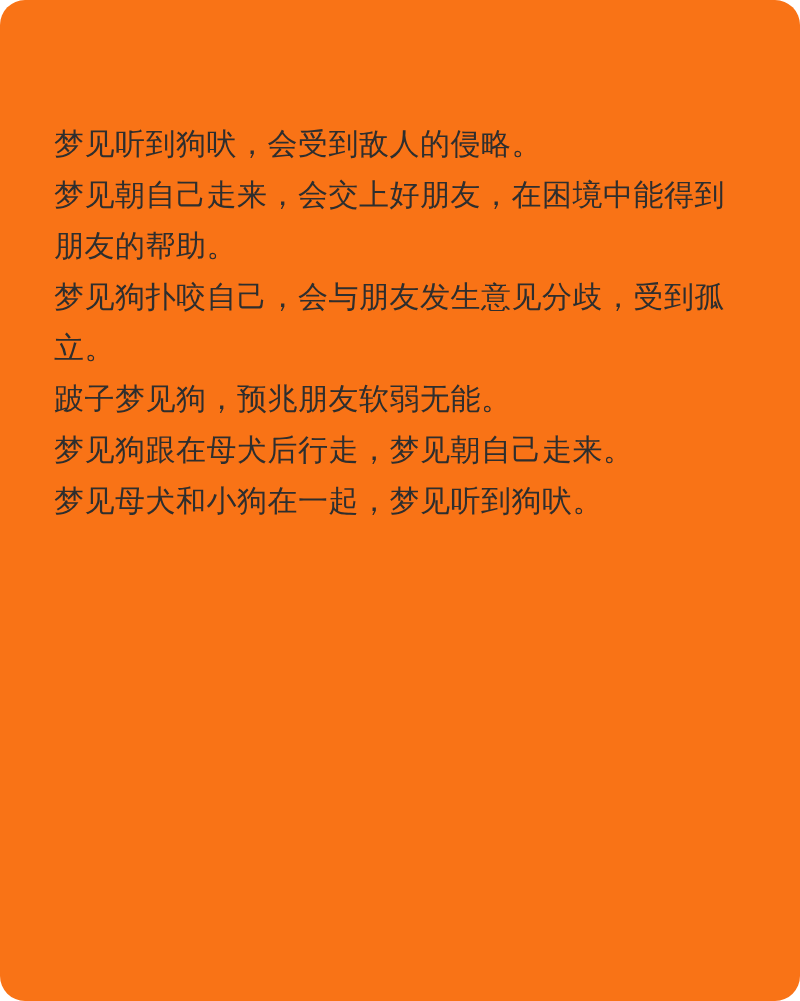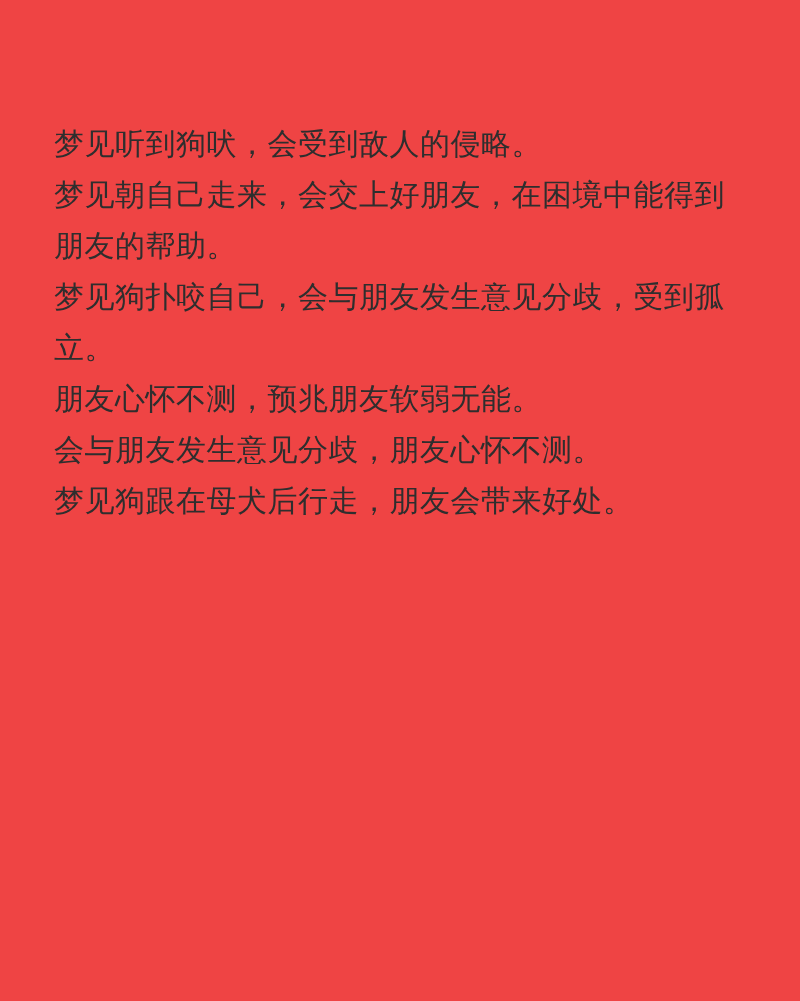--- a/index.html
+++ b/index.html
@@ -11,22 +11,23 @@
     width: 800px;
     height: 1001px;
     font-family: "DejaVu Sans", "Liberation Sans", sans-serif;
     color: #2b2b2b;
     overflow: hidden;
   }
   .page {
     width: 800px;
     height: 1001px;
     box-sizing: border-box;
-    background: #ef4444;
+    background: #f97316;
     position: relative;
+    border-radius: 25px;
   }
   .content {
     position: absolute;
     left: 54px;
     top: 118px;
     width: 694px;
   }
   .para {
     font-size: 30px;
     line-height: 51px;
@@ -38,17 +39,17 @@
   }
 </style>
 </head>
 <body>
 
 <div class="page">
   <div class="content">
     <p class="para">梦见听到狗吠，会受到敌人的侵略。</p>
     <p class="para">梦见朝自己走来，会交上好朋友，在困境中能得到朋友的帮助。</p>
     <p class="para">梦见狗扑咬自己，会与朋友发生意见分歧，受到孤立。</p>
-    <p class="para">朋友心怀不测，预兆朋友软弱无能。</p>
-    <p class="para">会与朋友发生意见分歧，朋友心怀不测。</p>
-    <p class="para">梦见狗跟在母犬后行走，朋友会带来好处。</p>
+    <p class="para">跛子梦见狗，预兆朋友软弱无能。</p>
+    <p class="para">梦见狗跟在母犬后行走，梦见朝自己走来。</p>
+    <p class="para">梦见母犬和小狗在一起，梦见听到狗吠。</p>
   </div>
 </div>
 
 </body></html>

